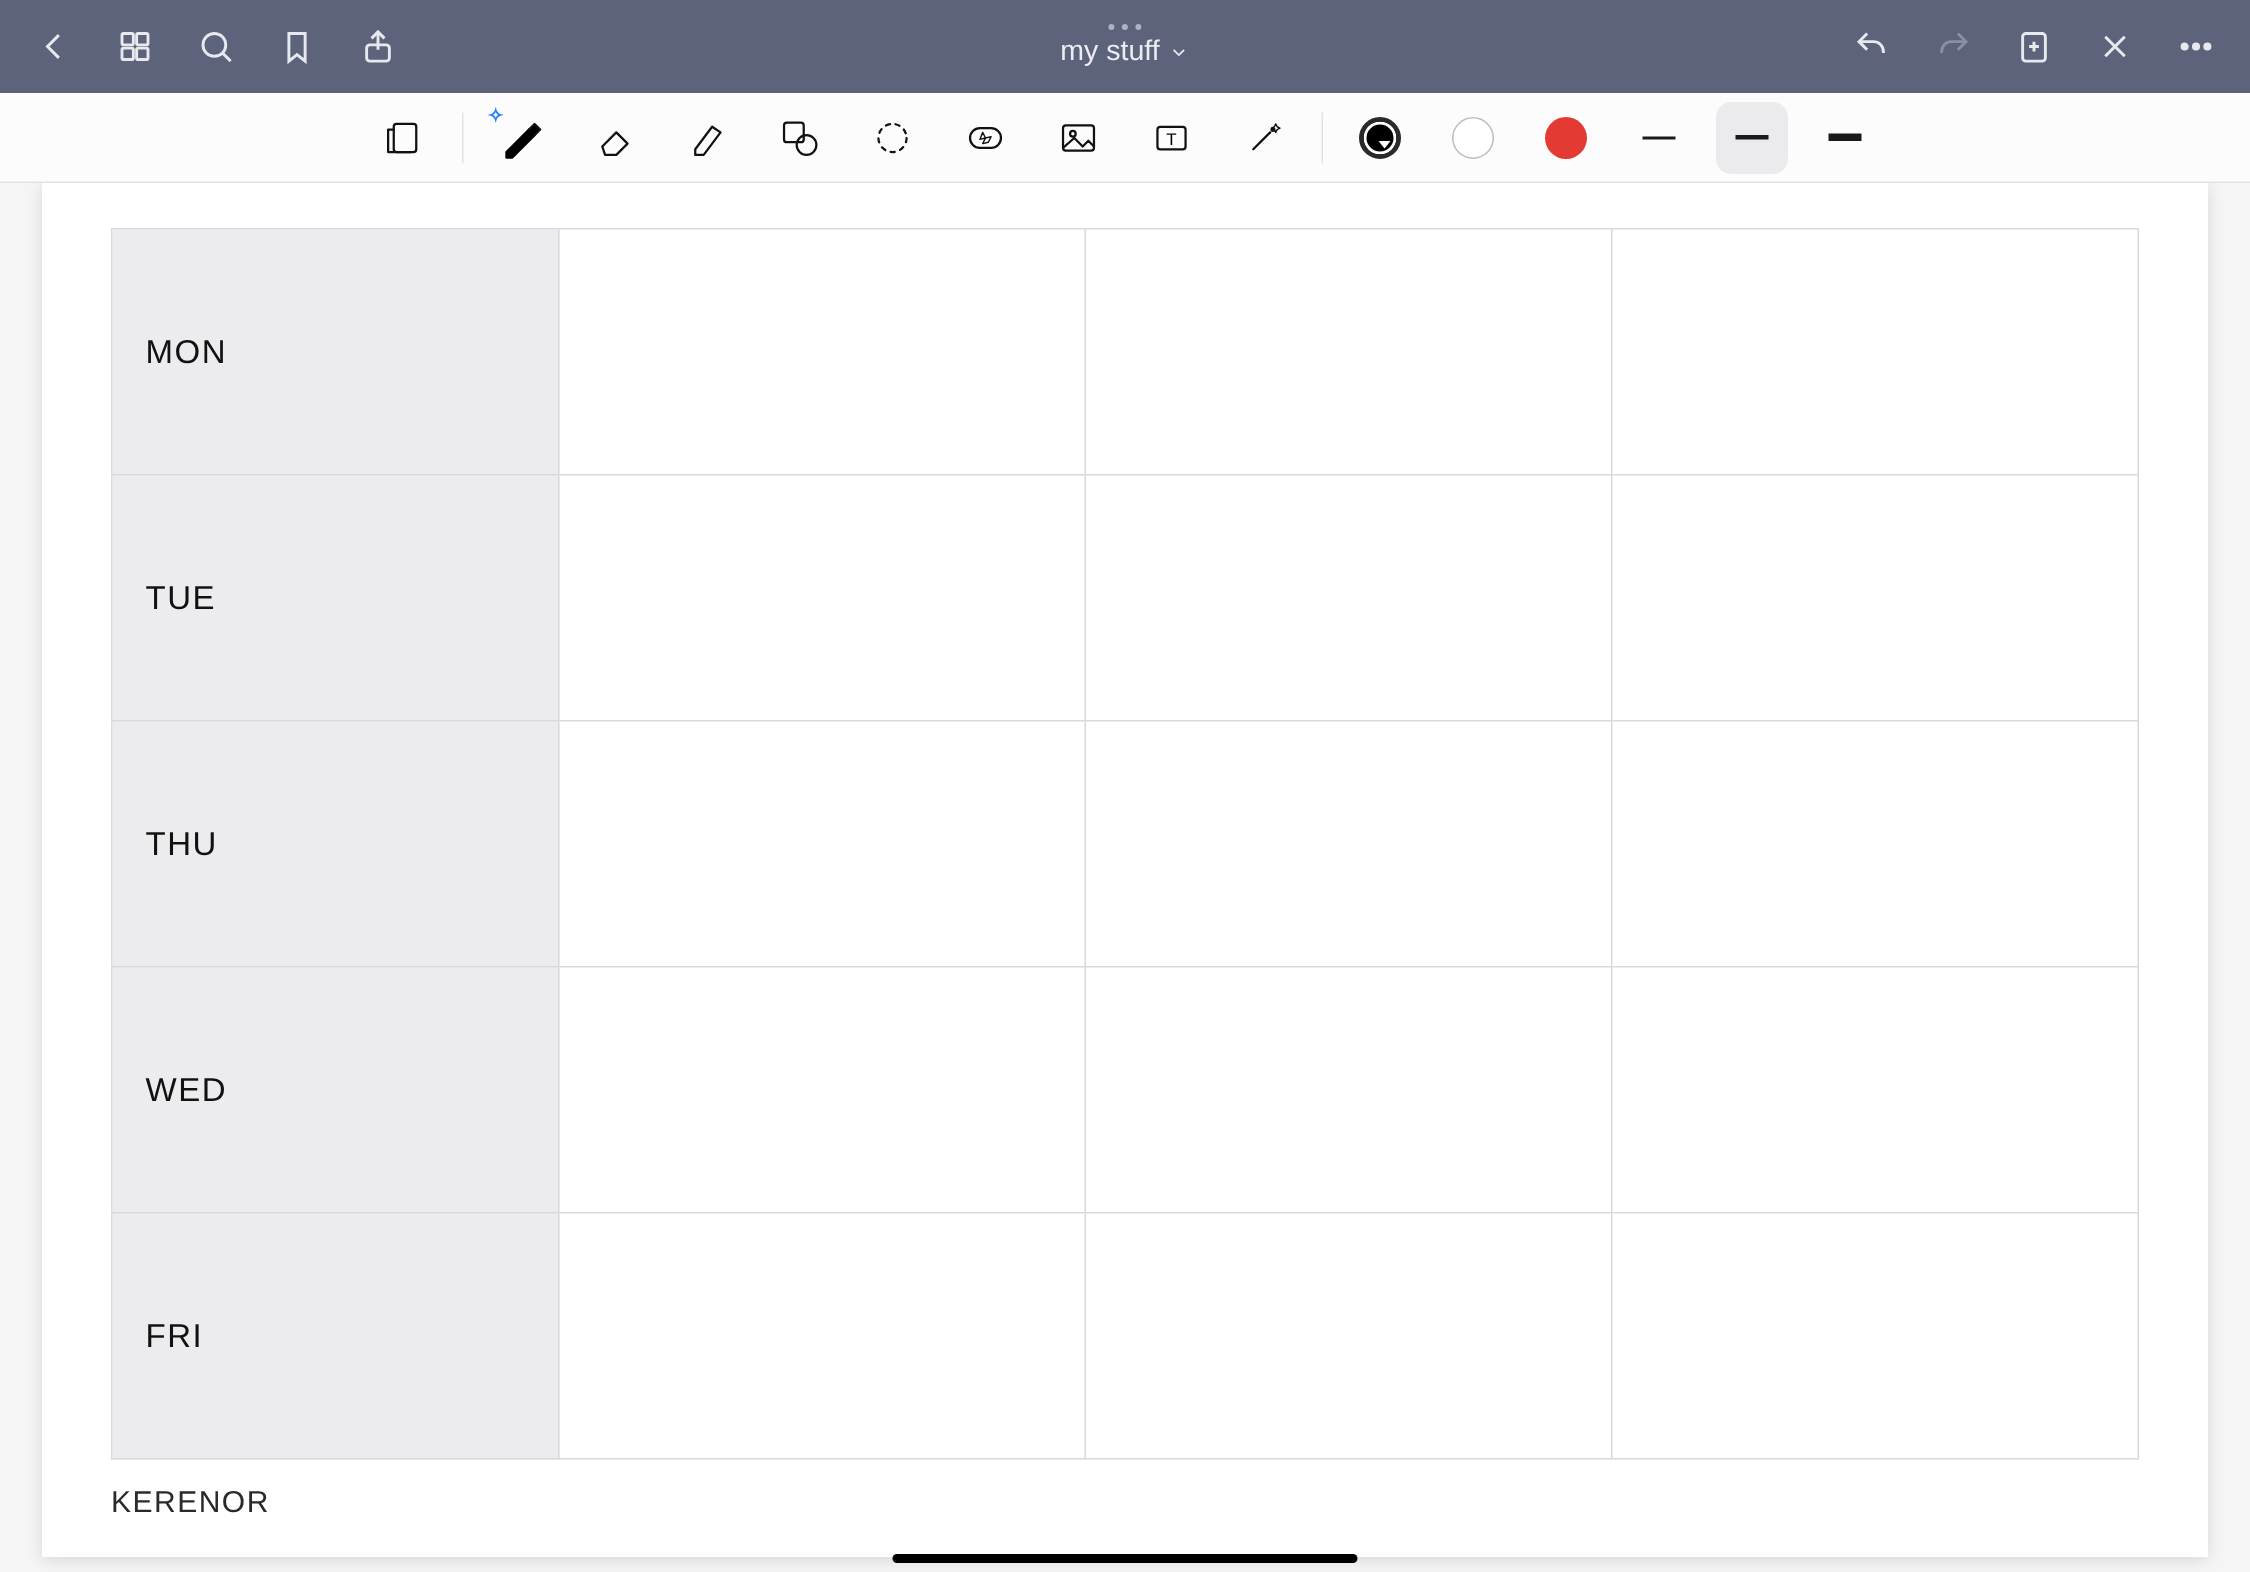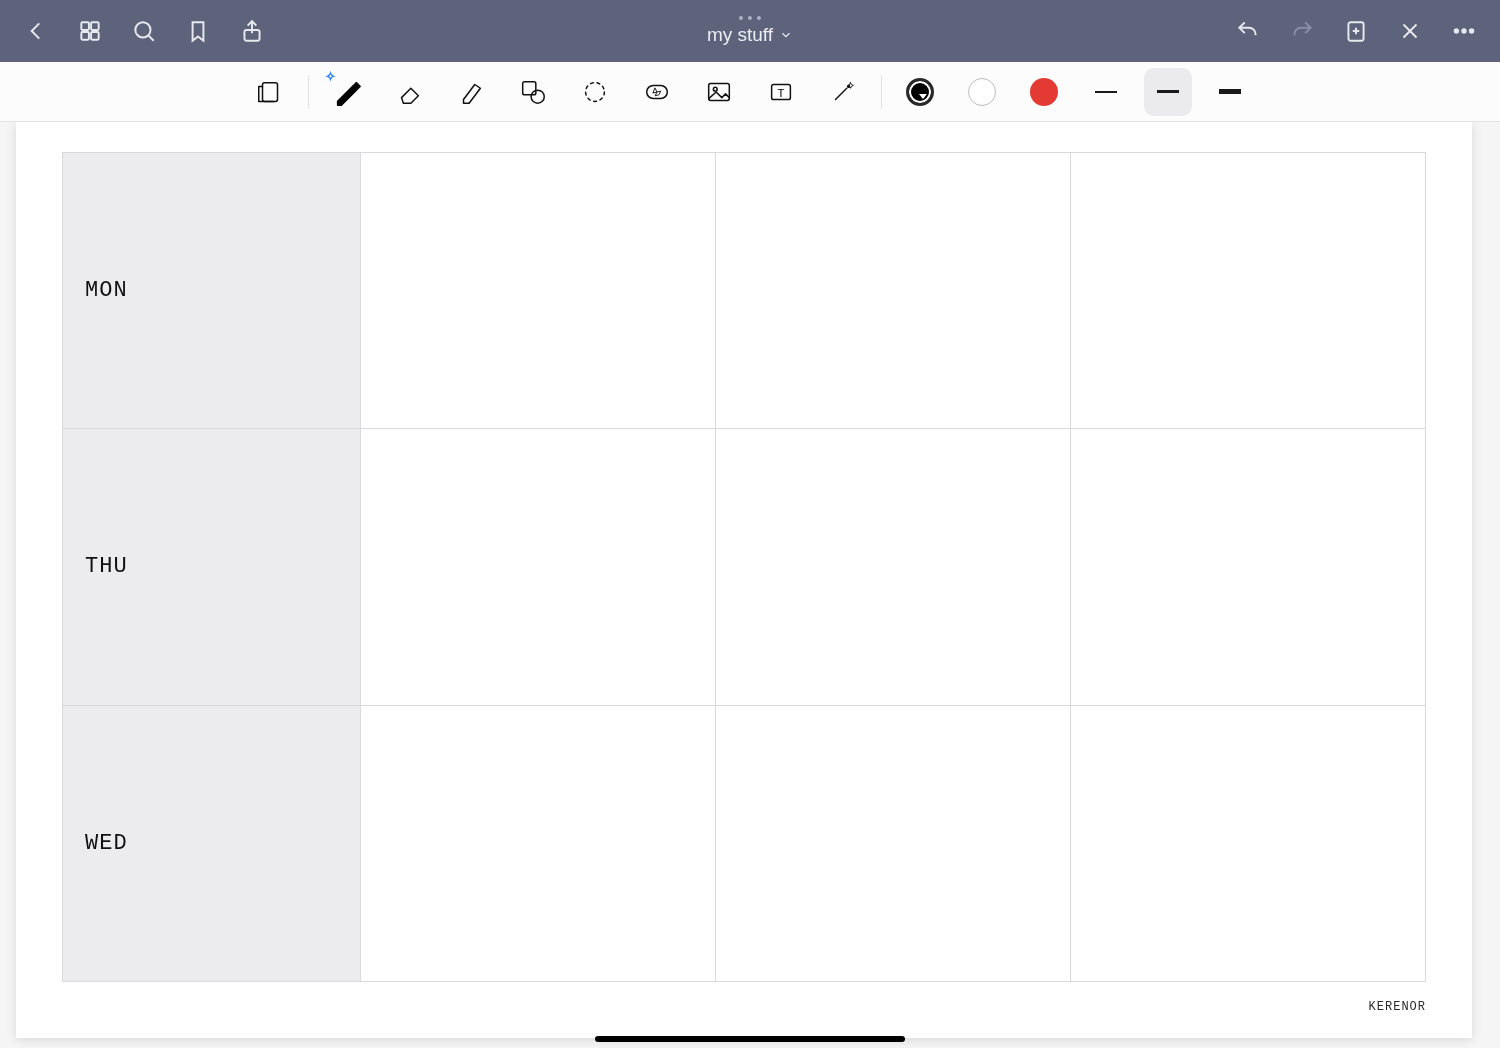--- a/index.html
+++ b/index.html
@@ -63,23 +63,23 @@
     width:28px; height:28px; border-radius:50%;
   }
   .swatch-black { background:#000; border:3px solid #2a2a2a; box-shadow: inset 0 0 0 2px #fff; position:relative; }
   .swatch-black::after{content:"";position:absolute;right:4px;bottom:4px;width:0;height:0;border-left:4px solid transparent;border-right:4px solid transparent;border-top:5px solid #fff;}
   .swatch-white { background:#fff; border:1.6px solid #bdbdbd; }
   .swatch-red { background:#e33a33; }
   .stroke-line { width:22px; height:0; border-top-style:solid; border-color:#1a1a1a; }
 
   
   .canvas-wrap {
-    padding: 0 28px 10px 16px;
+    padding: 0 28px 10px 28px;
     height: calc(100% - 62px - 60px);
-    display:flex; flex-direction:column;font-family:Liberation Mono, monospace;
+    display:flex; flex-direction:column;
   }
   .page {
     background:#fff;
     flex:1;
     box-shadow: 0 2px 10px rgba(0,0,0,0.12);
     padding: 30px 46px 20px 46px;
     display:flex; flex-direction:column;
   }
   table.planner {
     width:100%;
@@ -93,22 +93,22 @@
   table.planner td.day {
     width: 298px;
     background:#ececee;
     padding-left: 22px;
     font-size: 22px;
     letter-spacing: 1px;
     color:#111;
     font-weight:500;
   }
   .footer-label {
-    text-align:right;
-    font-size:12px;
+    text-align:left;
+    font-size:20px;
     letter-spacing:1px;
     color:#2a2a2a;
     padding:18px 0 4px 0;
   }
 
   .home-indicator {
     position:absolute;
     bottom:6px; left:50%; transform:translateX(-50%);
     width:310px; height:6px; border-radius:4px; background:#000;
   }
@@ -291,27 +291,39 @@
   <div class="page">
     <table class="planner">
       <tbody id="planner-body">
           <tr>
             <td class="day">MON</td>
             <td></td>
             <td></td>
             <td></td>
           </tr>
           <tr>
+            <td class="day">TUE</td>
+            <td></td>
+            <td></td>
+            <td></td>
+          </tr>
+          <tr>
             <td class="day">THU</td>
             <td></td>
             <td></td>
             <td></td>
           </tr>
           <tr>
             <td class="day">WED</td>
+            <td></td>
+            <td></td>
+            <td></td>
+          </tr>
+          <tr>
+            <td class="day">FRI</td>
             <td></td>
             <td></td>
             <td></td>
           </tr>
         </tbody>
     </table>
     <div class="footer-label">KERENOR</div>
   </div>
 </div>
 

